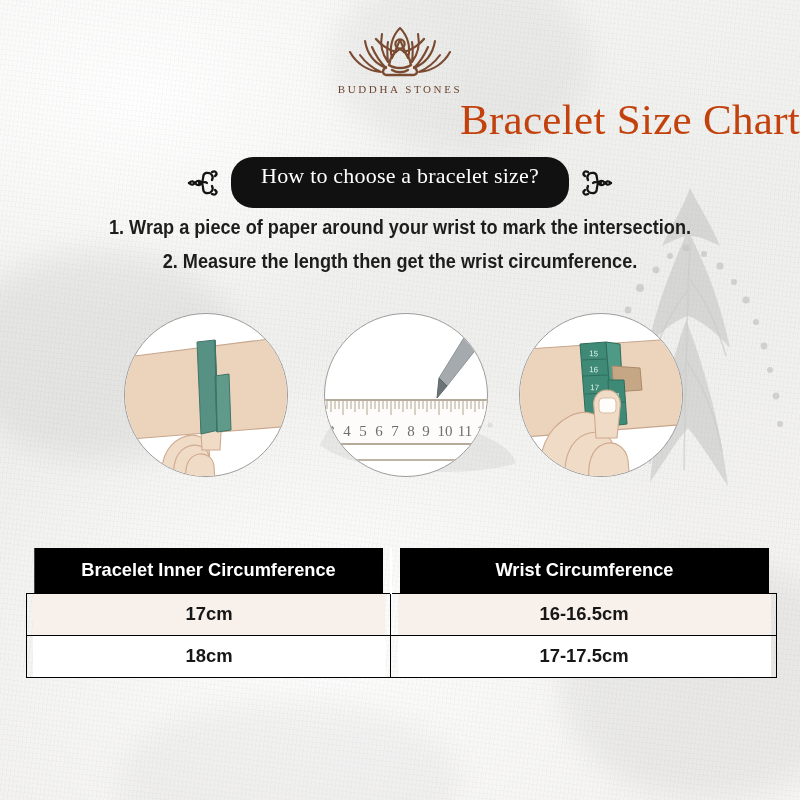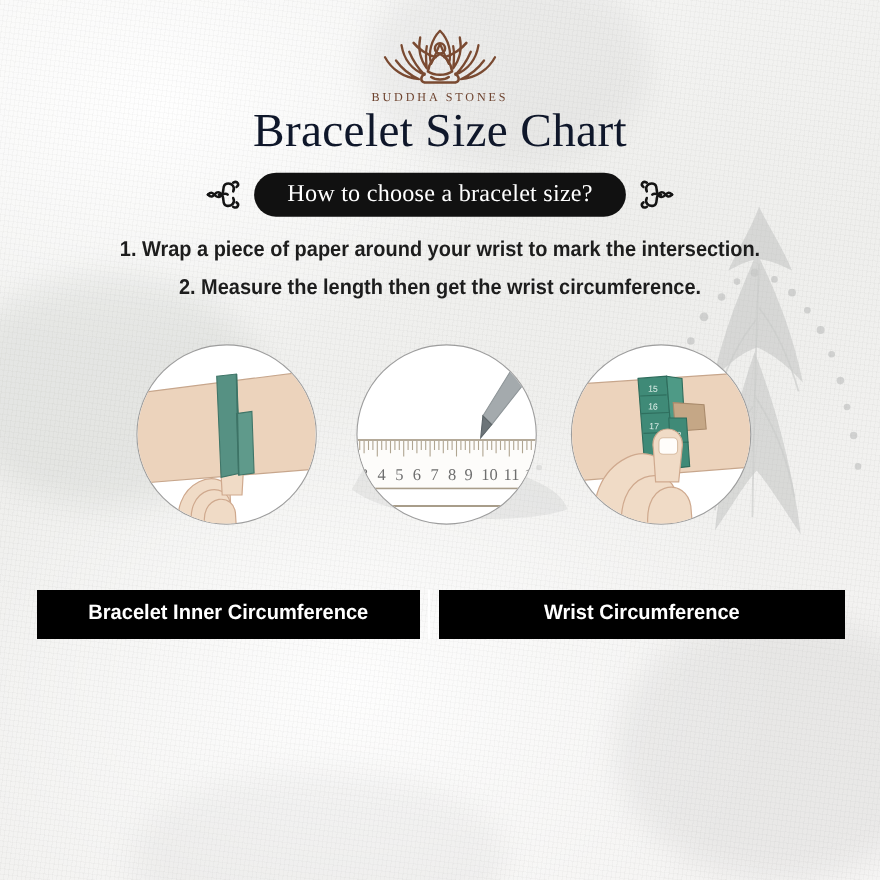--- a/index.html
+++ b/index.html
@@ -39,32 +39,32 @@
 
   
   #logo{position:absolute;left:0;right:0;top:20px;text-align:center;}
   #logo svg{display:block;margin:0 auto;}
   #brandname{
     font-family:"Liberation Serif", serif;
     font-size:11px;letter-spacing:2.6px;color:#6f4430;
     margin-top:1px;
   }
   #title{
-    position:absolute;left:0;right:0;top:95px;text-align:center;
+    position:absolute;left:0;right:0;top:95px;text-align:right;
     font-family:"Liberation Serif", serif;
-    font-size:43px;color:#0f172a;letter-spacing:.3px;
+    font-size:43px;color:#c2410c;letter-spacing:.3px;
   }
   #pillrow{
     position:absolute;left:0;right:0;top:157px;
     display:flex;align-items:center;justify-content:center;gap:11px;
   }
   .orn{width:34px;height:40px;display:block;}
   #pill{
     background:#111;color:#fff;border-radius:22px;
-    padding:7px 30px 9px;
+    padding:7px 30px 20px;
     font-family:"Liberation Serif", serif;
     font-size:22px;letter-spacing:.2px;line-height:1.1;text-align:right;
   }
   .step{
     position:absolute;left:0;right:0;text-align:center;
     font-family:"Liberation Sans", sans-serif;
     font-weight:bold;font-size:19.5px;color:#1d1d1d;
     transform:scaleX(.93);
   }
   #step1{top:216px;}
@@ -75,21 +75,21 @@
     position:absolute;width:162px;height:162px;border-radius:50%;
     border:1.3px solid #9d9d9d;background:#fff;overflow:hidden;
   }
   #c1{left:124px;top:313px;}
   #c2{left:324px;top:313px;}
   #c3{left:519px;top:313px;}
   .circle svg{display:block;}
 
   
   #table{
-    position:absolute;left:26px;top:536px;width:750px;
+    position:absolute;left:26px;top:548px;width:750px;
     border-collapse:collapse;table-layout:fixed;border-radius:13px;
   }
   #table th{
     background:#000;color:#fff;
     font-family:"Liberation Sans", sans-serif;
     font-weight:bold;font-size:19px;
     padding:11px 0 12px;text-align:center;
     border:none;
     transform:scaleX(.96);
   }
@@ -390,14 +390,22 @@
       <col class="c1">
       <col class="c2">
     </colgroup>
   <thead>
     <tr>
       <th>Bracelet Inner Circumference</th>
       <th class="gap">Wrist Circumference</th>
     </tr>
   </thead>
   <tbody>
+    <tr class="odd">
+      <td>17cm</td>
+      <td>16-16.5cm</td>
+    </tr>
+    <tr class="even">
+      <td>18cm</td>
+      <td>17-17.5cm</td>
+    </tr>
   </tbody>
 </table>
 
 </body></html>

